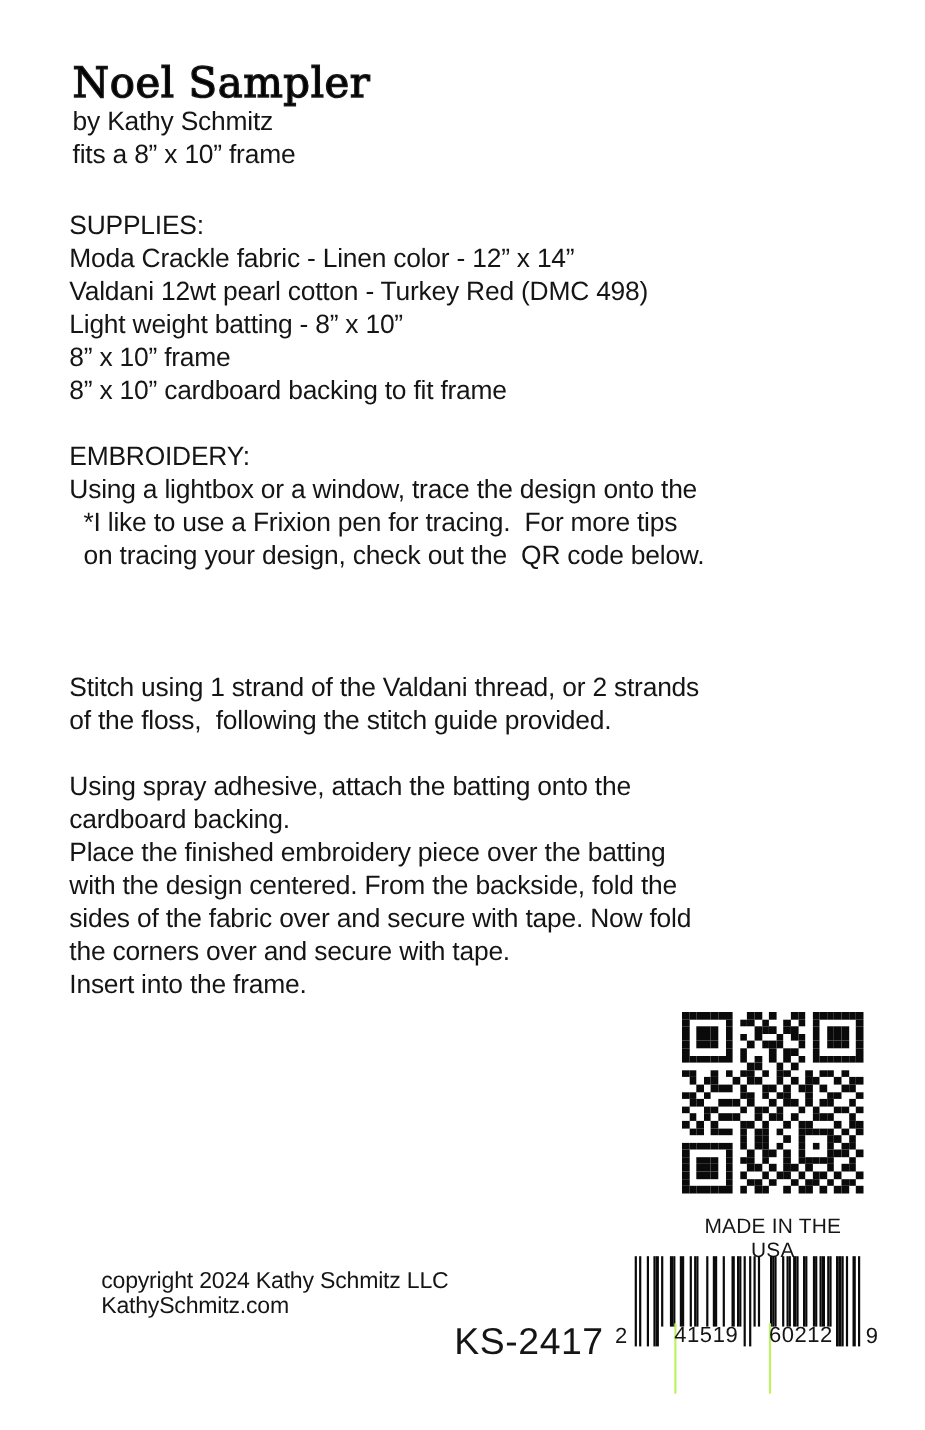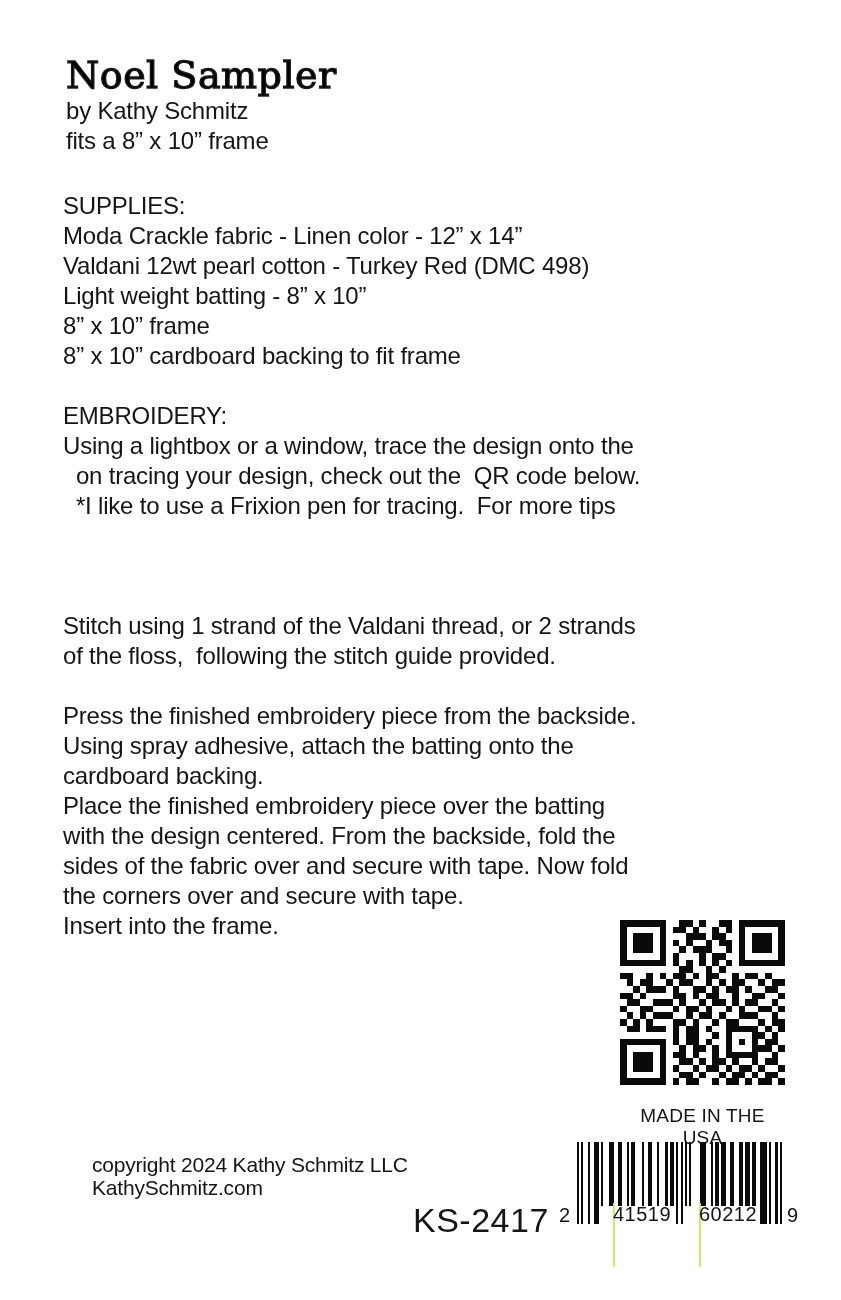--- a/index.html
+++ b/index.html
@@ -100,31 +100,30 @@
       <div class="line">Moda Crackle fabric - Linen color - 12” x 14”</div>
       <div class="line">Valdani 12wt pearl cotton - Turkey Red (DMC 498)</div>
       <div class="line">Light weight batting - 8” x 10”</div>
       <div class="line">8” x 10” frame</div>
       <div class="line">8” x 10” cardboard backing to fit frame</div>
     </div>
 
   <div class="abs embroidery-block">
       <div class="line">EMBROIDERY:</div>
       <div class="line">Using a lightbox or a window, trace the design onto the</div>
+      <div class="line">  *I like to use a Frixion pen for tracing.  For more tips</div>
       <div class="line">  on tracing your design, check out the  QR code below.</div>
-      <div class="line">  *I like to use a Frixion pen for tracing.  For more tips</div>
     </div>
 
   <div class="abs stitch-block">
       <div class="line">Stitch using 1 strand of the Valdani thread, or 2 strands</div>
       <div class="line">of the floss,  following the stitch guide provided.</div>
     </div>
 
   <div class="abs finishing-block">
-      <div class="line">Press the finished embroidery piece from the backside.</div>
       <div class="line">Using spray adhesive, attach the batting onto the</div>
       <div class="line">cardboard backing.</div>
       <div class="line">Place the finished embroidery piece over the batting</div>
       <div class="line">with the design centered. From the backside, fold the</div>
       <div class="line">sides of the fabric over and secure with tape. Now fold</div>
       <div class="line">the corners over and secure with tape.</div>
       <div class="line">Insert into the frame.</div>
     </div>
 
   <div class="abs qr">

